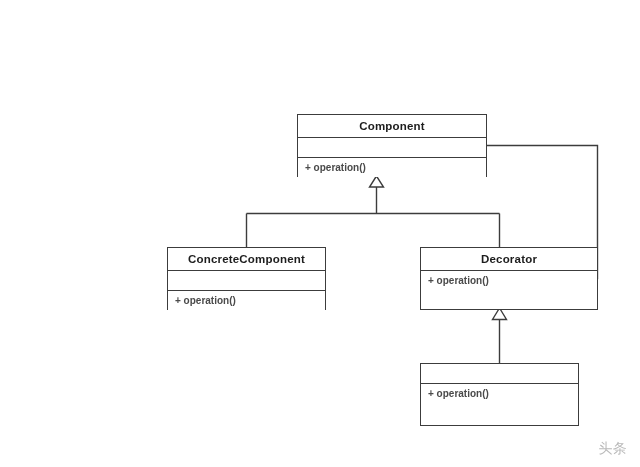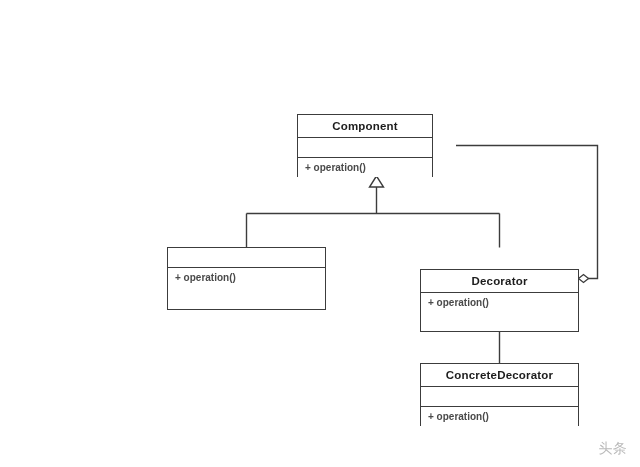--- a/index.html
+++ b/index.html
@@ -127,54 +127,54 @@
       <path d="M 499.5 363 L 499.5 320" stroke="#3c3c3c" stroke-width="1.4" fill="none"></path>
       <polygon points="499.5,308 492.5,319.5 506.5,319.5" fill="#ffffff" stroke="#3c3c3c" stroke-width="1.4"></polygon>
     </g>
 
     <g>
       <path d="M 456 145.5 L 597.5 145.5 L 597.5 278.5 L 588 278.5" stroke="#3c3c3c" stroke-width="1.4" fill="none"></path>
       <polygon points="578.5,278.5 583.5,274.5 588.5,278.5 583.5,282.5" fill="#ffffff" stroke="#3c3c3c" stroke-width="1.3"></polygon>
     </g>
   </svg>
 
-  <div class="uml-class" style="left:297px; top:114px; width:136px; height:63px;">
+  <div class="uml-class" style="left:297px; top:114px; width:190px; height:63px;">
     <div class="uml-compartment uml-name-row">
       <span class="uml-text">Component</span>
     </div>
     <div class="uml-compartment uml-attr-row is-empty">
       <span class="uml-text"></span>
     </div>
     <div class="uml-compartment uml-op-row">
       <span class="uml-text">+ operation()</span>
     </div>
   </div>
 
   <div class="uml-class" style="left:167px; top:247px; width:159px; height:63px;">
+    <div class="uml-compartment uml-name-row">
+      <span class="uml-text">ConcreteComponent</span>
+    </div>
     <div class="uml-compartment uml-attr-row is-empty">
       <span class="uml-text"></span>
     </div>
     <div class="uml-compartment uml-op-row">
       <span class="uml-text">+ operation()</span>
     </div>
   </div>
 
-  <div class="uml-class" style="left:420px; top:247px; width:159px; height:63px;margin-top:22px;">
+  <div class="uml-class" style="left:420px; top:247px; width:178px; height:63px;">
     <div class="uml-compartment uml-name-row">
       <span class="uml-text">Decorator</span>
     </div>
     <div class="uml-compartment uml-op-row">
       <span class="uml-text">+ operation()</span>
     </div>
   </div>
 
   <div class="uml-class" style="left:420px; top:363px; width:159px; height:63px;">
-    <div class="uml-compartment uml-name-row">
-      <span class="uml-text">ConcreteDecorator</span>
-    </div>
     <div class="uml-compartment uml-attr-row is-empty">
       <span class="uml-text"></span>
     </div>
     <div class="uml-compartment uml-op-row">
       <span class="uml-text">+ operation()</span>
     </div>
   </div>
 
   <div id="watermark">
     <span class="wm-cn">头条</span>

